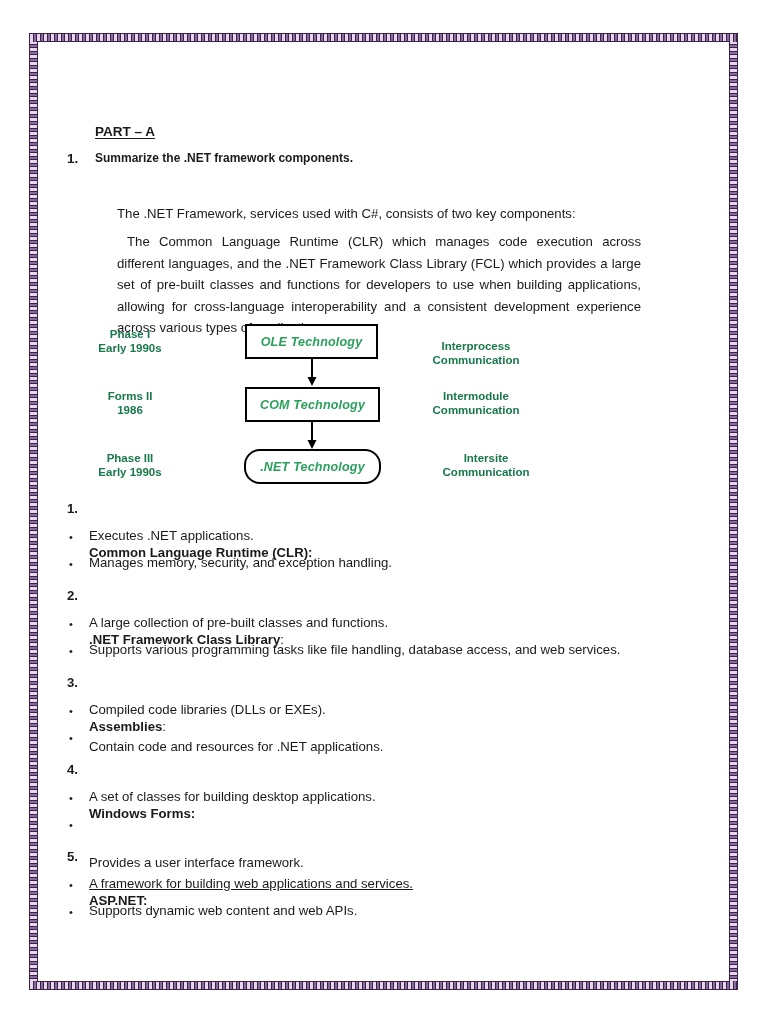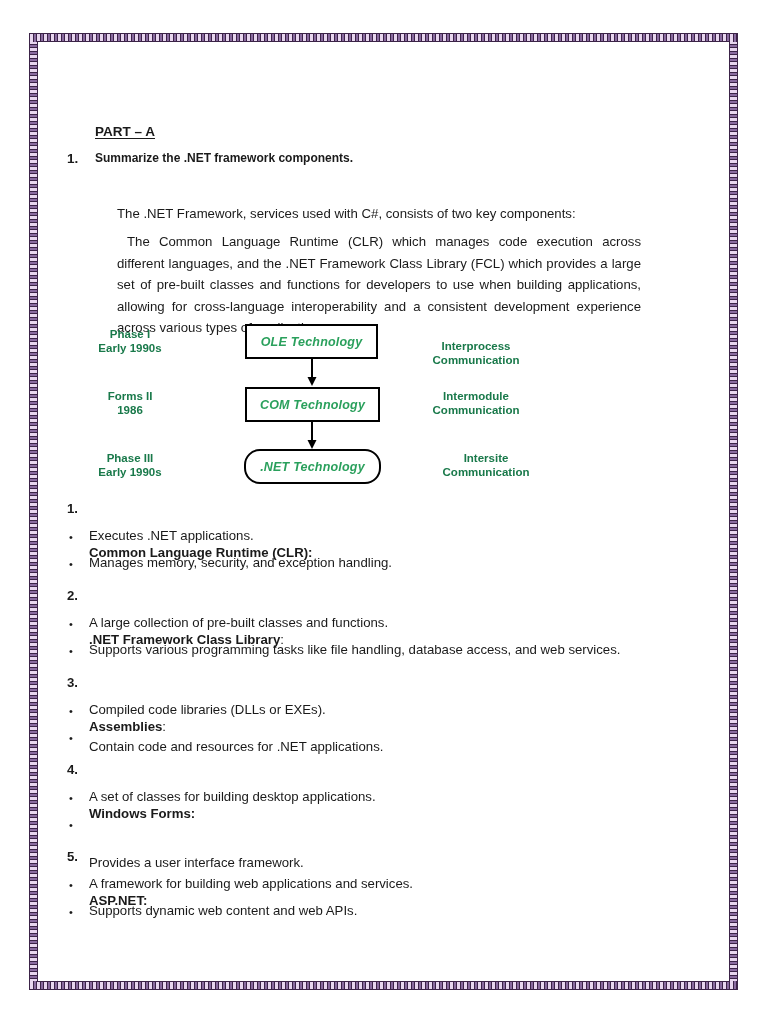--- a/index.html
+++ b/index.html
@@ -308,20 +308,20 @@
           <div class="bullet-text" style="top: 696px; margin-top: 10px;">Contain code and resources for .NET applications.</div>
           <div class="num-marker" style="top: 729px;">4.</div>
           <div class="num-label" style="top: 729px;"><span>Windows Forms</span><span>:</span></div>
           <div class="bullet-marker" style="top: 756px;">•</div>
           <div class="bullet-text" style="top: 756px;">A set of classes for building desktop applications.</div>
           <div class="bullet-marker" style="top: 783px;">•</div>
           <div class="bullet-text" style="top: 783px; margin-top: 39px;">Provides a user interface framework.</div>
           <div class="num-marker" style="top: 816px;">5.</div>
           <div class="num-label" style="top: 816px;"><span>ASP.NET</span><span>:</span></div>
           <div class="bullet-marker" style="top: 843px;">•</div>
-          <div class="bullet-text" style="top: 843px;">A framework for building web applications and services.</div>
+          <div class="bullet-text" style="top: 843px; text-decoration: underline;">A framework for building web applications and services.</div>
           <div class="bullet-marker" style="top: 870px;">•</div>
           <div class="bullet-text" style="top: 870px;">Supports dynamic web content and web APIs.</div>
         </div>
 
     </div>
   </div>
 </div>
 
 </body></html>

